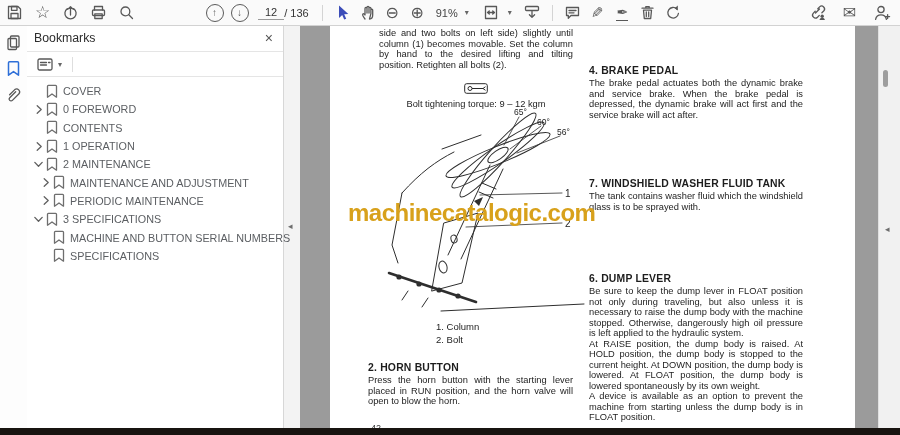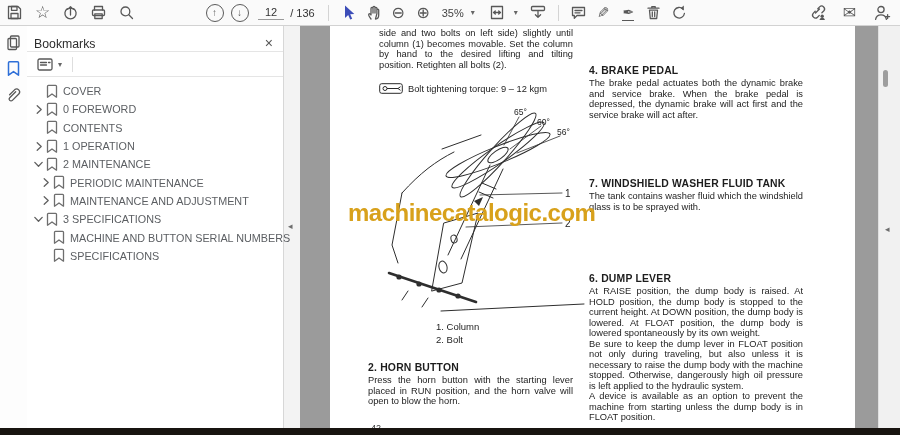--- a/index.html
+++ b/index.html
@@ -14,36 +14,36 @@
   .tb-group{position:absolute;top:0;height:25px;display:flex;align-items:center;}
   .tb-left{left:4px;gap:7px;}
   .tb-center{left:204px;gap:4px;}
   .tb-right{right:8px;gap:11px;}
   .tbtn{width:21px;height:21px;display:flex;align-items:center;justify-content:center;
         color:#585858;cursor:pointer;flex:0 0 auto;}
   .glyph{font-size:15px;line-height:1;}
   .circ{width:16px;height:16px;border:1.5px solid #5a5a5a;border-radius:50%;
         display:flex;align-items:center;justify-content:center;font-size:10px;color:#5a5a5a;}
   .tb-divider{width:1px;height:16px;background:#d4d4d4;margin:0 5px;}
-  .pagefield{display:flex;align-items:center;gap:6px;font-size:11px;color:#333;margin:0 4px;}
+  .pagefield{display:flex;align-items:center;gap:0;font-size:11px;color:#333;margin:0 4px;}
   .pagefield .cur{border-bottom:1px solid #9a9a9a;padding:1px 7px;}
   .zoomlabel{font-size:11px;color:#444;margin:0 1px 0 4px;}
   .caret{font-size:8px;color:#666;margin:0 2px;}
 
   
   #rail{position:absolute;top:25px;left:0;width:27px;bottom:7px;background:#fdfdfd;
         border-right:1px solid #e2e2e2;z-index:20;}
   .rail-btn{width:27px;height:26px;display:flex;align-items:center;justify-content:center;cursor:pointer;}
   .rail-btn.active svg .bk{stroke:#2e6fd8;}
   .rail-spacer{height:4px;}
 
   
   #panel{position:absolute;top:25px;left:27px;width:256px;bottom:7px;background:#fff;
          border-right:1px solid #d7d7d7;z-index:20;}
-  .panel-header{height:26px;display:flex;align-items:flex-end;padding:0 8px 0 7px;
+  .panel-header{height:26px;display:flex;align-items:center;padding:0 8px 0 7px;
                 border-bottom:1px solid #e5e5e5;gap:6px;}
   .panel-title{font-size:12.3px;color:#2d2d2d;flex:1;}
   .panel-close{font-size:14px;color:#555;cursor:pointer;padding:0 2px;}
   .panel-tools{height:24px;display:flex;align-items:center;padding-left:10px;
                border-bottom:1px solid #e5e5e5;}
   .opt-btn{display:flex;align-items:center;gap:3px;cursor:pointer;}
   .tools-div{width:1px;height:15px;background:#dedede;margin-left:8px;}
   .bm-tree{padding-top:5px;}
   .bm-row{display:flex;align-items:center;height:18.3px;cursor:pointer;}
   .bm-row.lvl0{padding-left:6px;text-align:right;}
@@ -62,21 +62,21 @@
                border-radius:3px;cursor:pointer;}
   .collapse-arrow{position:absolute;font-size:9px;color:#6d6d6d;z-index:25;cursor:pointer;line-height:1;}
   #collapseL{top:222px;left:288px;}
   #collapseR{top:225px;left:885px;}
 
   #page{position:absolute;top:25px;left:330px;width:525px;bottom:7px;background:#fff;
         overflow:hidden;z-index:15;color:#1d1d1d;}
   #page p{margin:0;text-align:justify;font-size:9.3px;line-height:10.5px;}
   .colL{position:absolute;left:49px;top:3px;width:194px;}
   .colR{position:absolute;left:259px;top:40px;width:214px;}
-  .torque{display:flex;align-items:center;gap:5px;margin-top:13px;}
+  .torque{display:flex;align-items:center;gap:5px;margin-top:13px;flex-direction:column;}
   .torque span{font-size:9.3px;}
   .sec-head{font-size:10.4px;font-weight:bold;letter-spacing:.2px;margin:0 0 2px 0;}
   .sec-body{margin-left:15px;}
   .sec{margin:0;}
   .sec + .sec.washer{margin-top:58px;}
   .sec + .sec.dump{margin-top:61px;}
   #diagram{position:absolute;left:56px;top:80px;}
   .dcaption{position:absolute;left:106px;top:295px;font-size:9.5px;line-height:13px;}
   .horn{position:absolute;left:38px;top:337px;width:205px;}
   #watermark{position:absolute;left:18px;top:174px;font-size:24px;font-weight:bold;
@@ -155,21 +155,21 @@
             <path class="stroke" d="M6,15 C4.6,13.2 3.1,10.8 3.9,10 c.8,-.8 1.7,.3 2.1,1 V4.5 c0,-1.4 2,-1.4 2,0 V9 M8,9 V3.4 c0,-1.4 2,-1.4 2,0 V9 M10,9 V4.3 c0,-1.3 1.9,-1.3 1.9,0 V9.6 M11.9,9.6 V6 c0,-1.2 1.8,-1.2 1.8,0 V11 c0,2.6 -1.3,4 -3.2,4 z"></path>
           </svg>
       </span>
     </div>
     <div class="tbtn">
       <span class="glyph" style="font-size:16px">⊖</span>
     </div>
     <div class="tbtn">
       <span class="glyph" style="font-size:16px">⊕</span>
     </div>
-    <span class="zoomlabel">35%</span>
+    <span class="zoomlabel">91%</span>
     <span class="caret">▾</span>
     <div class="tbtn" style="margin-left:6px">
       <span>
         <svg width="18" height="17" viewBox="0 0 18 17">
             <rect class="stroke" x="3.5" y="2.5" width="11" height="12"></rect>
             <path class="stroke" d="M5.5,8.5 h7 M5.5,8.5 l1.8,-1.6 M5.5,8.5 l1.8,1.6 M12.5,8.5 l-1.8,-1.6 M12.5,8.5 l-1.8,1.6"></path>
           </svg>
       </span>
     </div>
     <span class="caret">▾</span>
@@ -348,35 +348,35 @@
       <span class="chev">
           <svg width="10" height="11" viewBox="0 0 10 11">
             <polyline class="stroke" style="stroke:#606060" points="3.2,1.8 7.2,5.5 3.2,9.2"></polyline>
           </svg>
         </span>
       <span class="bmk">
           <svg width="12" height="15" viewBox="0 0 12 15">
             <path class="stroke" style="stroke:#6e6e6e" d="M2.4,1.3 h7.2 c.5,0 .9,.4 .9,.9 v11 l-4.5,-3.2 -4.5,3.2 v-11 c0,-.5 .4,-.9 .9,-.9 z"></path>
           </svg>
         </span>
-      <span class="bm-label">PERIODIC MAINTENANCE</span>
+      <span class="bm-label">MAINTENANCE AND ADJUSTMENT</span>
     </div>
 
     <div class="bm-row lvl1">
       <span class="chev">
           <svg width="10" height="11" viewBox="0 0 10 11">
             <polyline class="stroke" style="stroke:#606060" points="3.2,1.8 7.2,5.5 3.2,9.2"></polyline>
           </svg>
         </span>
       <span class="bmk">
           <svg width="12" height="15" viewBox="0 0 12 15">
             <path class="stroke" style="stroke:#6e6e6e" d="M2.4,1.3 h7.2 c.5,0 .9,.4 .9,.9 v11 l-4.5,-3.2 -4.5,3.2 v-11 c0,-.5 .4,-.9 .9,-.9 z"></path>
           </svg>
         </span>
-      <span class="bm-label">MAINTENANCE AND ADJUSTMENT</span>
+      <span class="bm-label">PERIODIC MAINTENANCE</span>
     </div>
 
     <div class="bm-row lvl0">
       <span class="chev">
           <svg width="11" height="11" viewBox="0 0 11 11">
             <polyline class="stroke" style="stroke:#606060" points="1.8,3.4 5.5,7.2 9.2,3.4"></polyline>
           </svg>
         </span>
       <span class="bmk">
           <svg width="12" height="15" viewBox="0 0 12 15">
@@ -498,22 +498,22 @@
     <div class="sec">
       <div class="sec-head">4. BRAKE PEDAL</div>
       <p class="sec-body">The brake pedal actuates both the dynamic brake and service brake. When the brake pedal is depressed, the dynamic brake will act first and the service brake will act after.</p>
     </div>
     <div class="sec washer">
       <div class="sec-head">7. WINDSHIELD WASHER FLUID TANK</div>
       <p class="sec-body">The tank contains washer fluid which the windshield glass is to be sprayed with.</p>
     </div>
     <div class="sec dump">
       <div class="sec-head">6. DUMP LEVER</div>
+      <p class="sec-body">Be sure to keep the dump lever in FLOAT position not only during traveling, but also unless it is necessary to raise the dump body with the machine stopped. Otherwise, dangerously high oil pressure is left applied to the hydraulic system.</p>
       <p class="sec-body">At RAISE position, the dump body is raised. At HOLD position, the dump body is stopped to the current height. At DOWN position, the dump body is lowered. At FLOAT position, the dump body is lowered spontaneously by its own weight.</p>
-      <p class="sec-body">Be sure to keep the dump lever in FLOAT position not only during traveling, but also unless it is necessary to raise the dump body with the machine stopped. Otherwise, dangerously high oil pressure is left applied to the hydraulic system.</p>
       <p class="sec-body">A device is available as an option to prevent the machine from starting unless the dump body is in FLOAT position.</p>
     </div>
   </div>
 
   <div class="pageno-clip">42</div>
 </div>
 
 <div id="bottombar"></div>
 
 </body></html>

